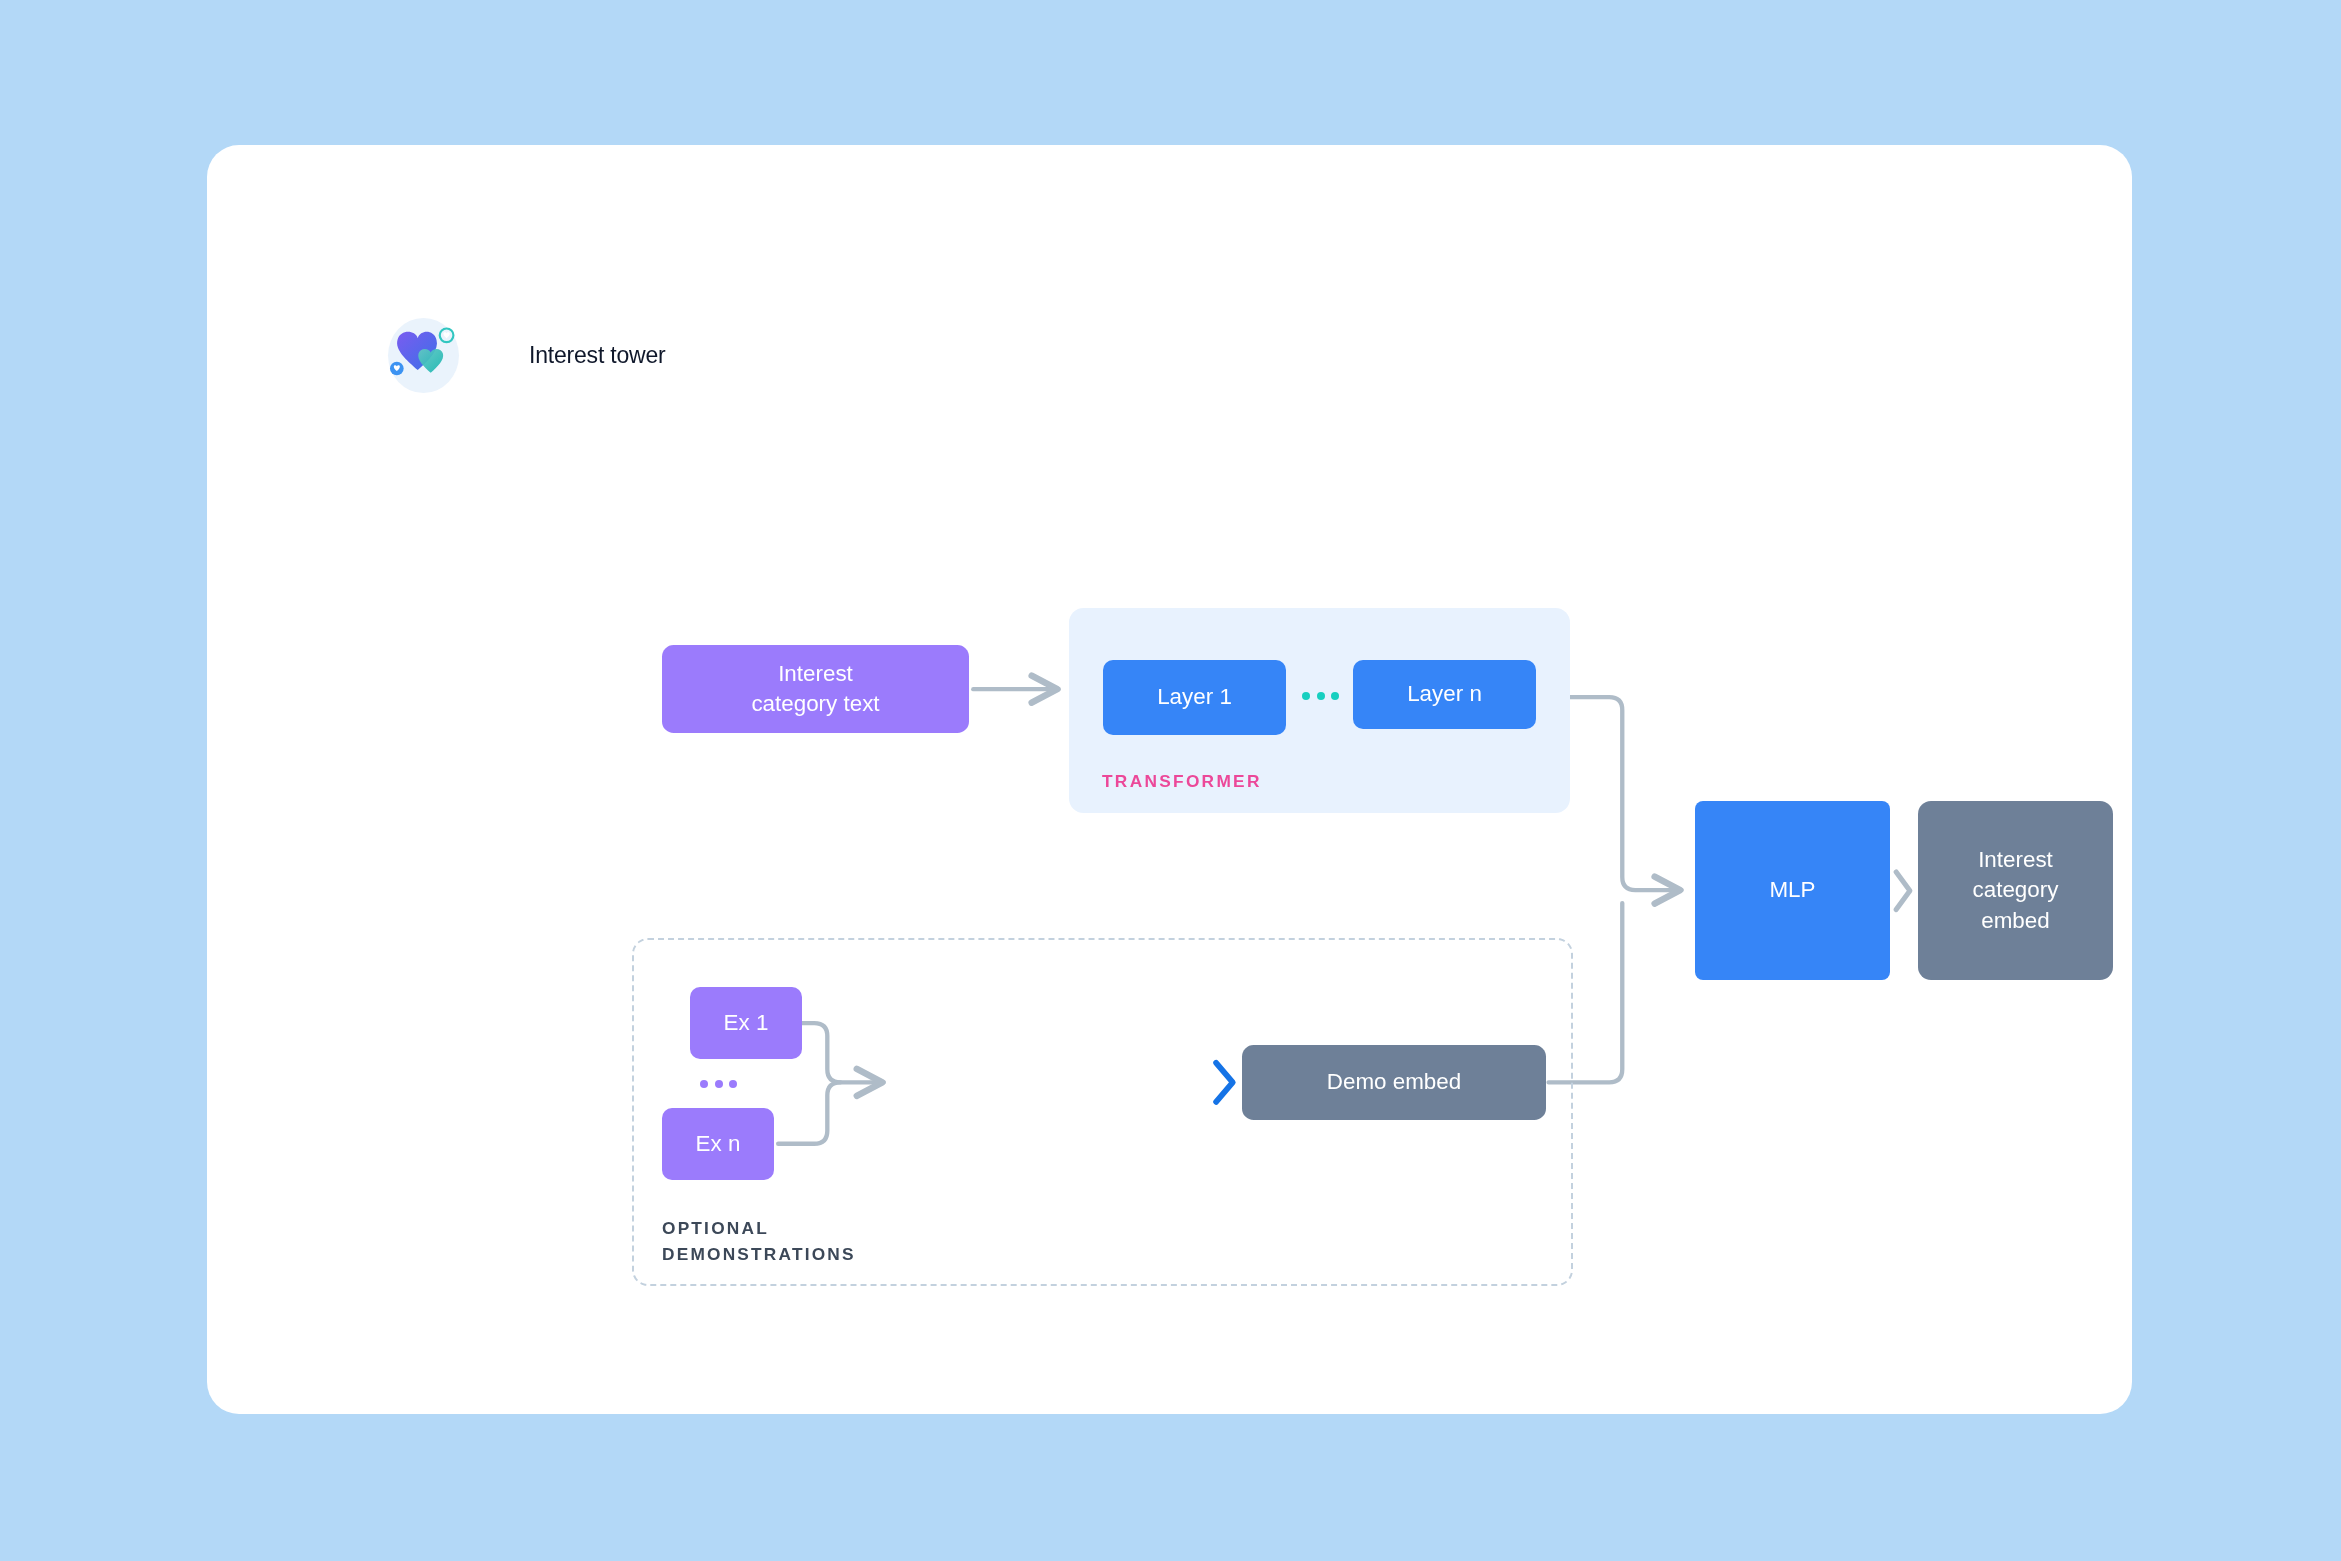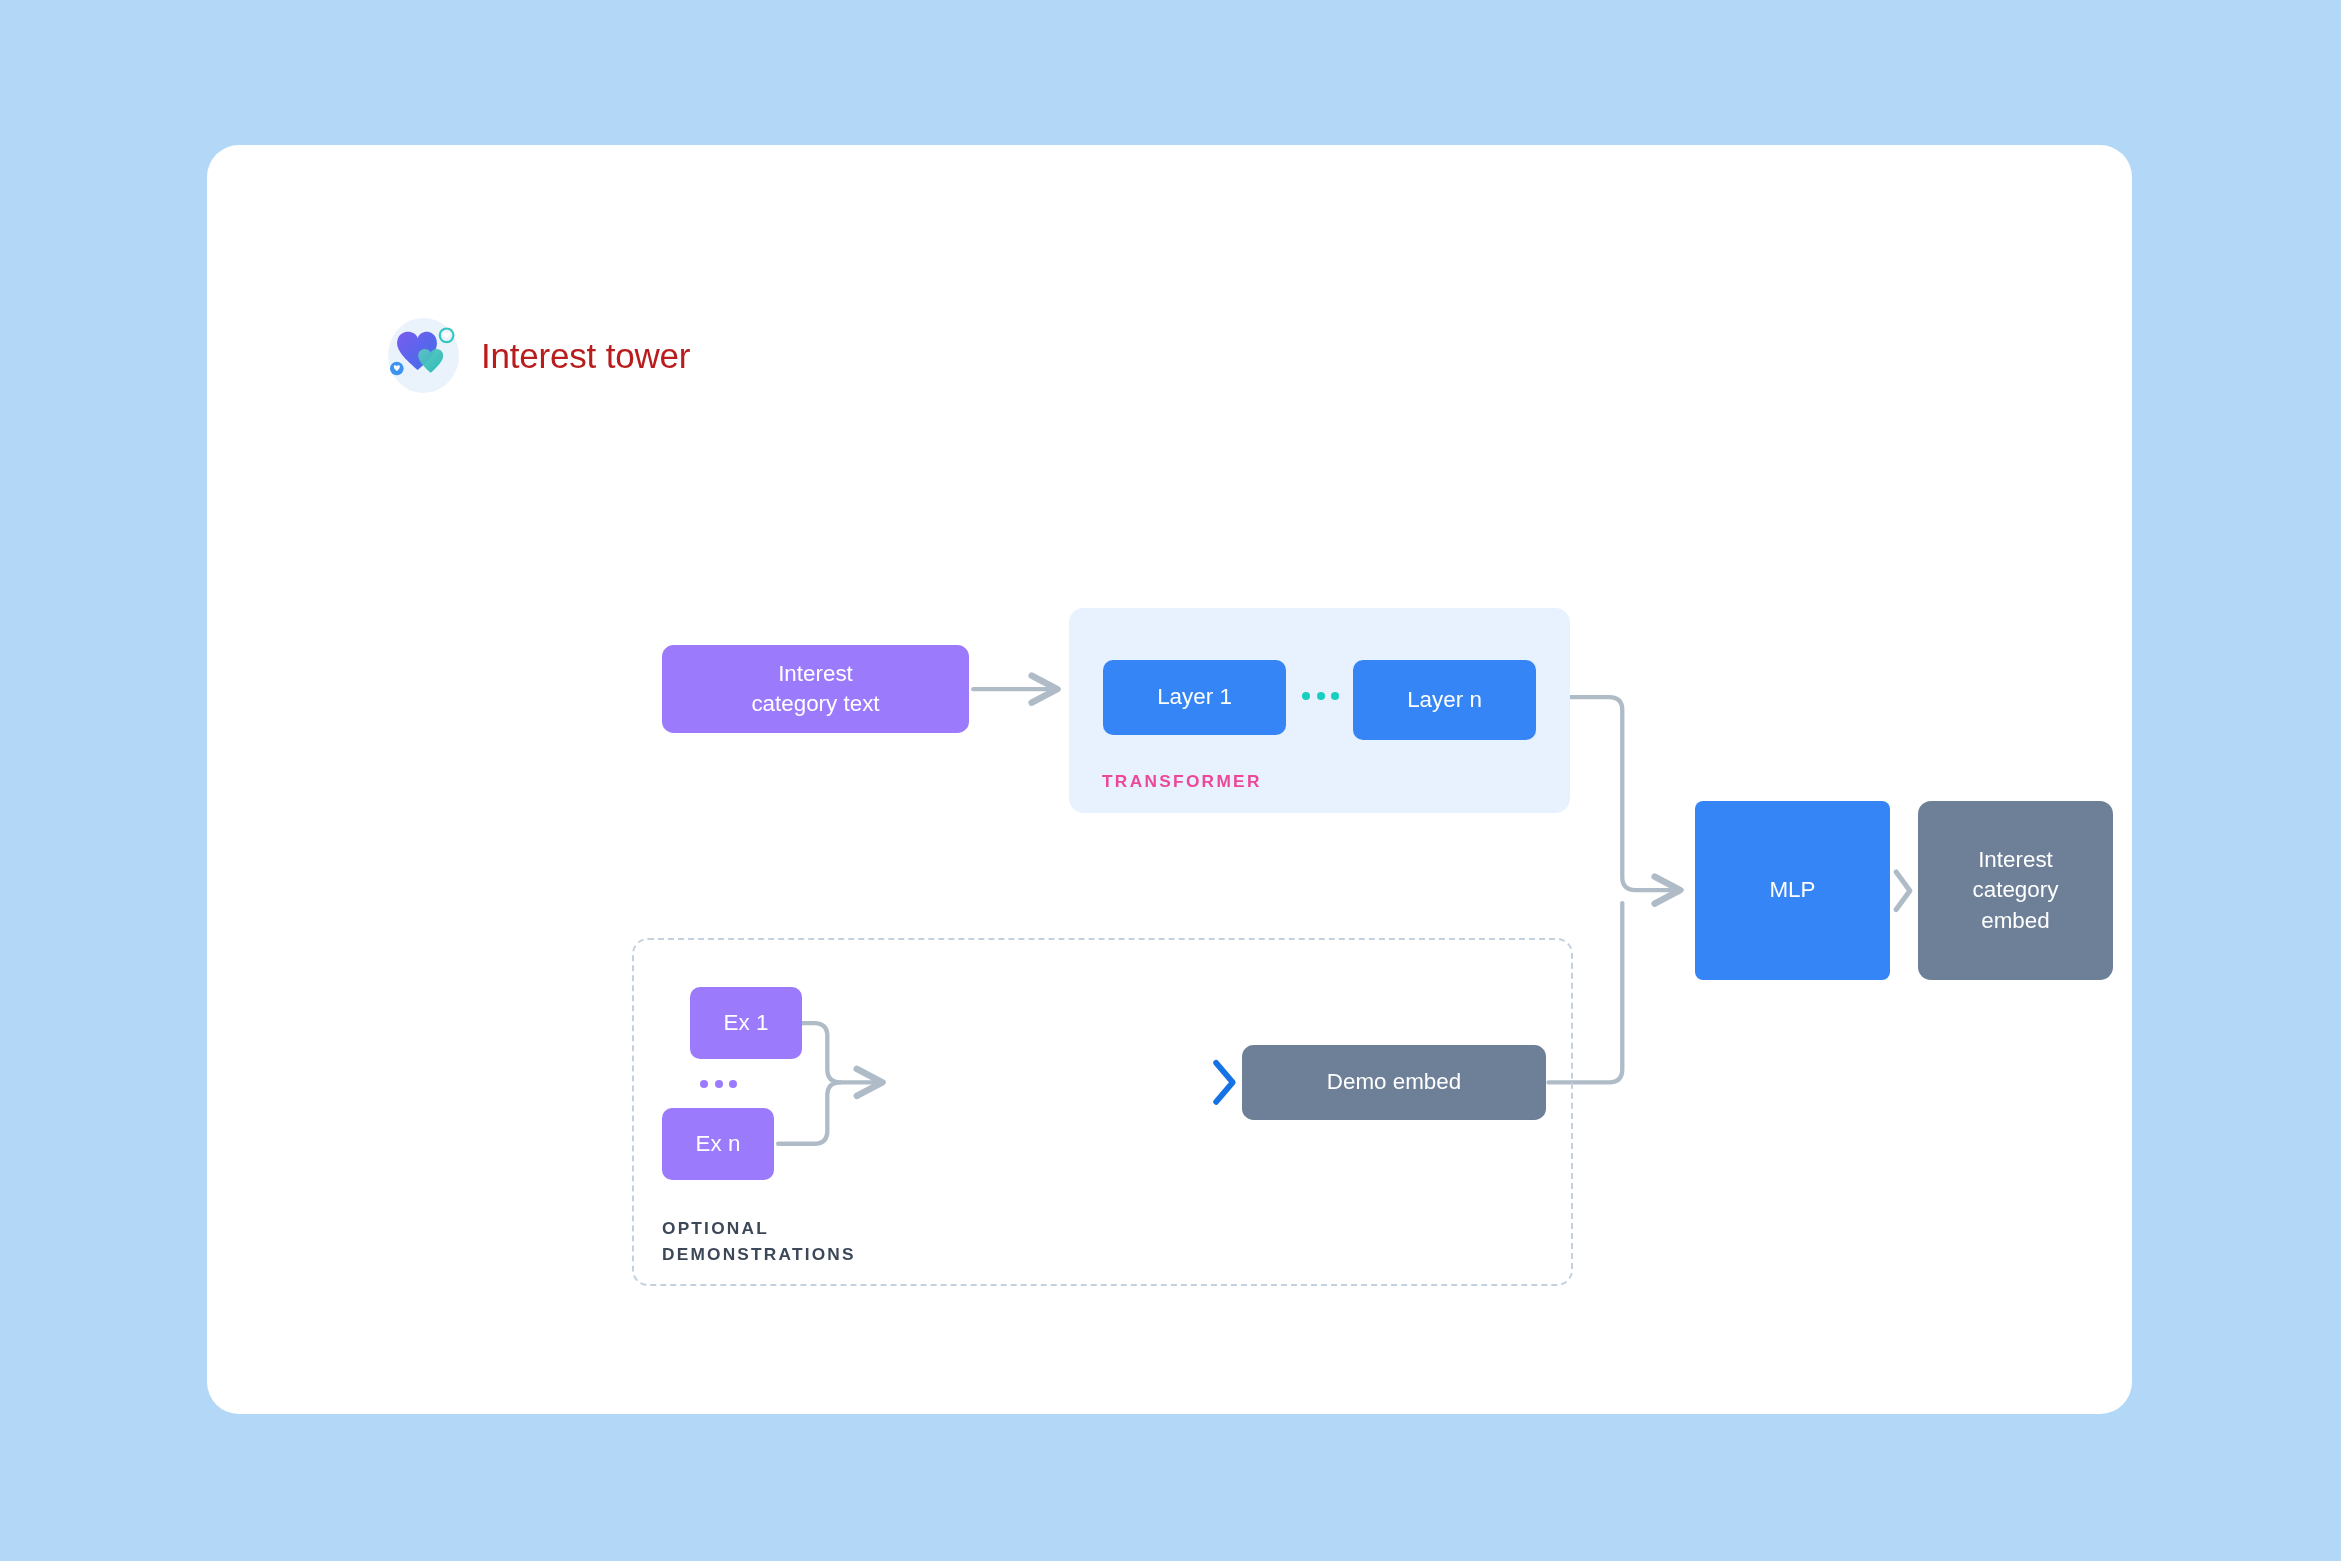--- a/index.html
+++ b/index.html
@@ -45,25 +45,26 @@
   }
   #logo-disc {
     position: absolute;
     left: 2.2px; top: 0;
     width: 71px; height: 75px;
     background: #eaf3fc;
     border-radius: 50%;
   }
   #logo-svg { position: absolute; left: 0; top: 0; }
   #header-title {
-    font-size: 35px;
-    color: #b91c1c;
+    font-size: 23px;
+    color: #0f172a;
     font-weight: 400;
     letter-spacing: -0.2px;
     white-space: nowrap;
+    margin-left: 48px;
   }
 
   
   .node {
     position: absolute;
     display: flex;
     align-items: center;
     justify-content: center;
     text-align: center;
     color: #ffffff;
@@ -72,21 +73,21 @@
     border-radius: 10px;
     padding: 4.3px 7.2px;
   }
   .node.input   { background: #9b7bfc; }
   .node.compute { background: #3685f7; }
   .node.embed   { background: #6e8098; }
 
   
   #node-interest-text   { left: 455px;  top: 500px;  width: 307px; height: 88px; border-radius: 11.6px; }
   #node-layer-1         { left: 896px; top: 515px;  width: 183px; height: 75px; }
-  #node-layer-n         { left: 1146px; top: 515px;  width: 183px; height: 80px; }
+  #node-layer-n         { left: 1146px; top: 515px;  width: 183px; height: 69px; }
   #node-mlp             { left: 1488px; top: 656px;  width: 195px; height: 179px; border-radius: 8px; }
   #node-interest-embed  { left: 1711px; top: 656px;  width: 195px; height: 179px; border-radius: 13px; }
   #node-ex-1            { left: 455px;  top: 842px; width: 112px; height: 72px; margin-left: 28px; }
   #node-ex-n            { left: 455px;  top: 963px; width: 112px; height: 72px; }
   #node-demo-encoder    { left: 692px;  top: 900px; width: 306px; height: 75px; border-radius: 11.6px; }
   #node-demo-embed      { left: 1035px; top: 900px; width: 304px; height: 75px; border-radius: 11.6px; }
 
   
   #transformer-panel {
     position: absolute;

